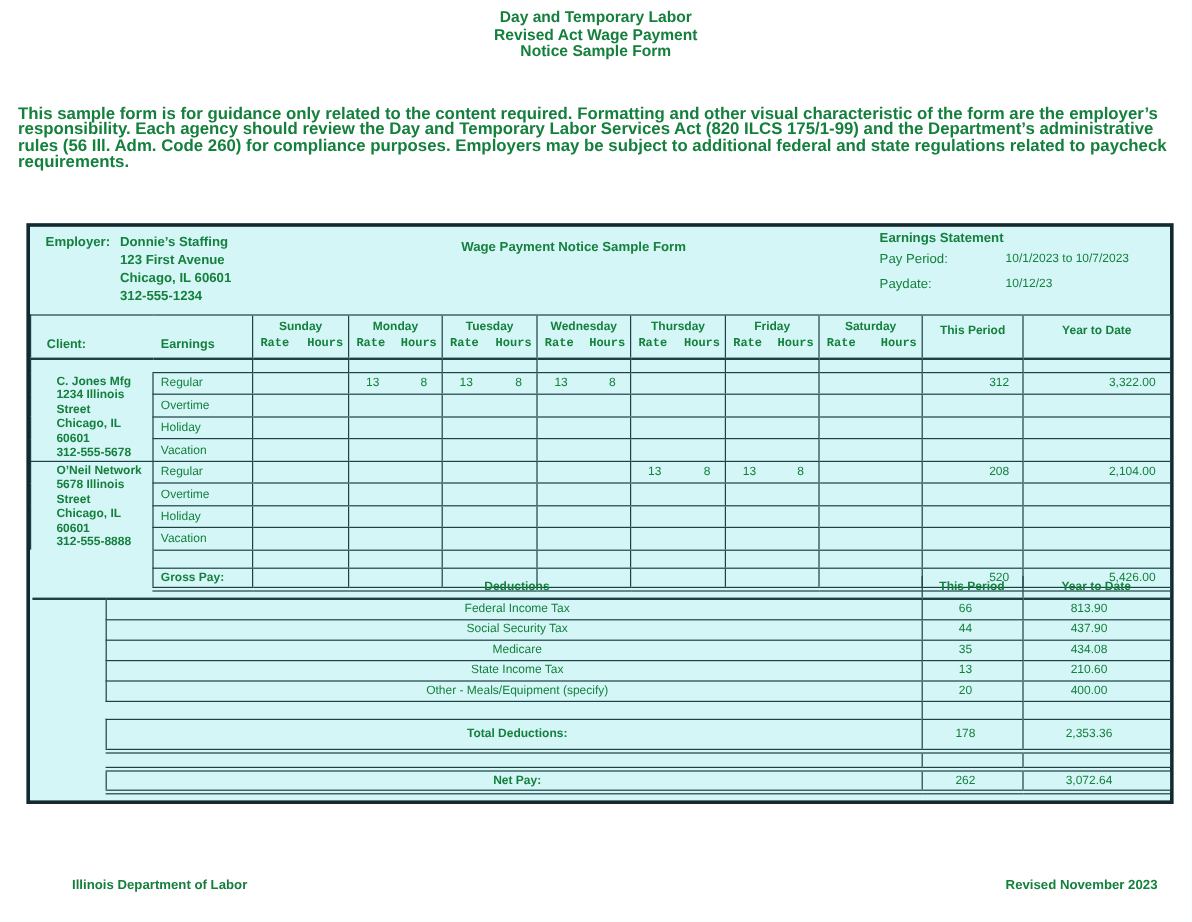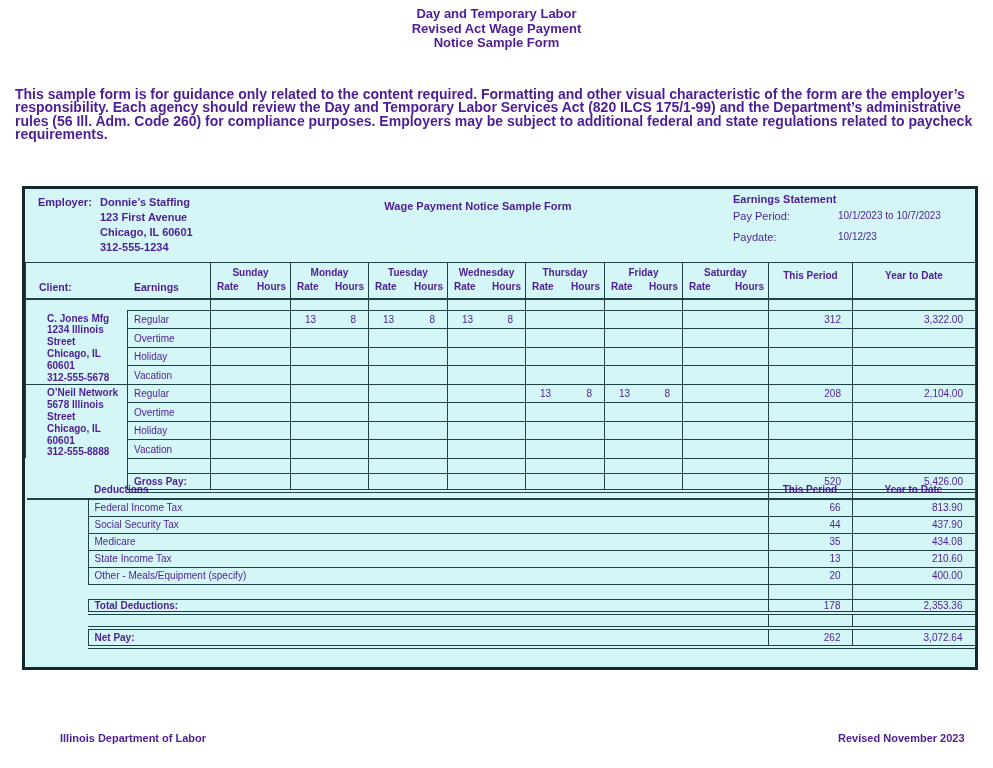--- a/index.html
+++ b/index.html
@@ -1,18 +1,18 @@
 <!DOCTYPE html>
 <html><head>
 <meta charset="utf-8">
 <style>
   * { box-sizing: border-box; }
   body { margin:0; background:#fff; }
   .page { position:relative; width:993px; height:768px; background:#ffffff;
-          font-family:"Liberation Sans", sans-serif; color:#4c1d95; overflow:hidden; }
+          font-family:"Liberation Sans", sans-serif; color:#15803d; overflow:hidden; }
 
   .doc-title { position:absolute; top:7px; left:0; width:100%; text-align:center;
                font-weight:bold; font-size:13px; line-height:14.5px; }
   .intro { position:absolute; top:88px; left:15px; width:963px;
            font-weight:bold; font-size:14px; line-height:13.4px; }
 
   .form { position:absolute; left:22px; top:186px; width:956px; height:484px;
           background:#d4f6f7; border:3px solid #13292d; }
 
   .abs { position:absolute; }
@@ -38,36 +38,36 @@
   .dr td { height:15px; }
   .emrow td { height:15px; }
   .gprow td { height:17px; }
 
   .hcwrap { position:relative; height:34px; }
   .hc-client { position:absolute; left:13px; bottom:4px; font-weight:bold; font-size:10.5px; }
   .hc-earn   { position:absolute; left:108px; bottom:4px; font-weight:bold; font-size:10.5px; }
   .hd { vertical-align:bottom; }
   .dn { font-weight:bold; text-align:center; font-size:10px; line-height:13px; }
   .rh { display:flex; justify-content:space-between; font-weight:bold; font-size:10px;
-        line-height:16px; padding:0 4px 0 6px; }
+        line-height:16px; padding:0 4px 0 6px;font-family:Liberation Mono, monospace; }
   .hdc { text-align:center; font-weight:bold; vertical-align:bottom; padding-bottom:9px; font-size:10px; }
 
   .cl { vertical-align:top; padding:2px 0 0 21px; font-weight:bold; font-size:9.5px; line-height:11.9px; }
   .earn div { padding-left:6px; line-height:15px; }
   .dv { display:flex; justify-content:space-between; padding:0 12px 0 14px; line-height:15px; }
   .tpc  { text-align:right; padding-right:11px; }
   .ytdc { text-align:right; padding-right:12px; }
 
   
   .dt { position:absolute; left:2px; top:291px; width:948px; }
-  .dt td { font-size:10px; vertical-align:middle; }
+  .dt td { font-size:10px; vertical-align:middle;text-align:center; }
   .dhrow td { height:19px; }
   .ddr td { height:17px; }
   .dsp td { height:15px; }
-  .dtot td { height:14px; }
+  .dtot td { height:27px; }
   .dnp td { height:19px; }
   .dlbl { padding-left:6px; }
   .dhdc { text-align:center; font-weight:bold; }
 
   .footer-left  { position:absolute; left:60px;  top:732px; font-weight:bold; font-size:11px; }
   .footer-right { position:absolute; left:838px; top:732px; font-weight:bold; font-size:11px; }
 </style>
 </head>
 <body>
 

